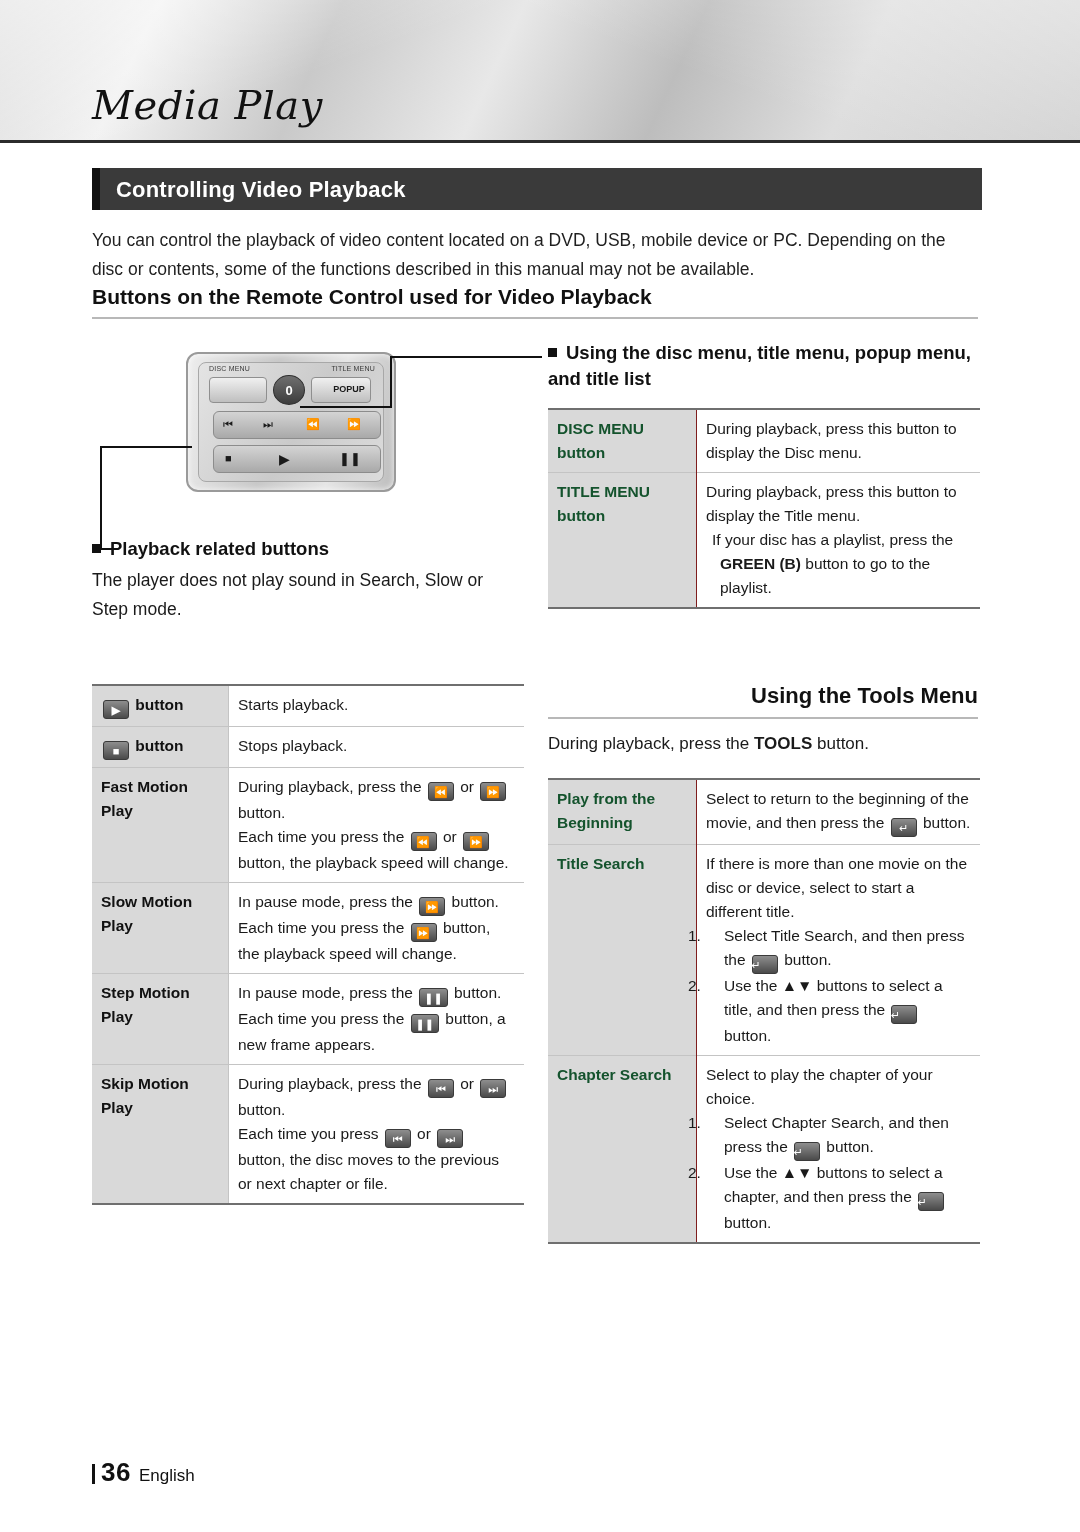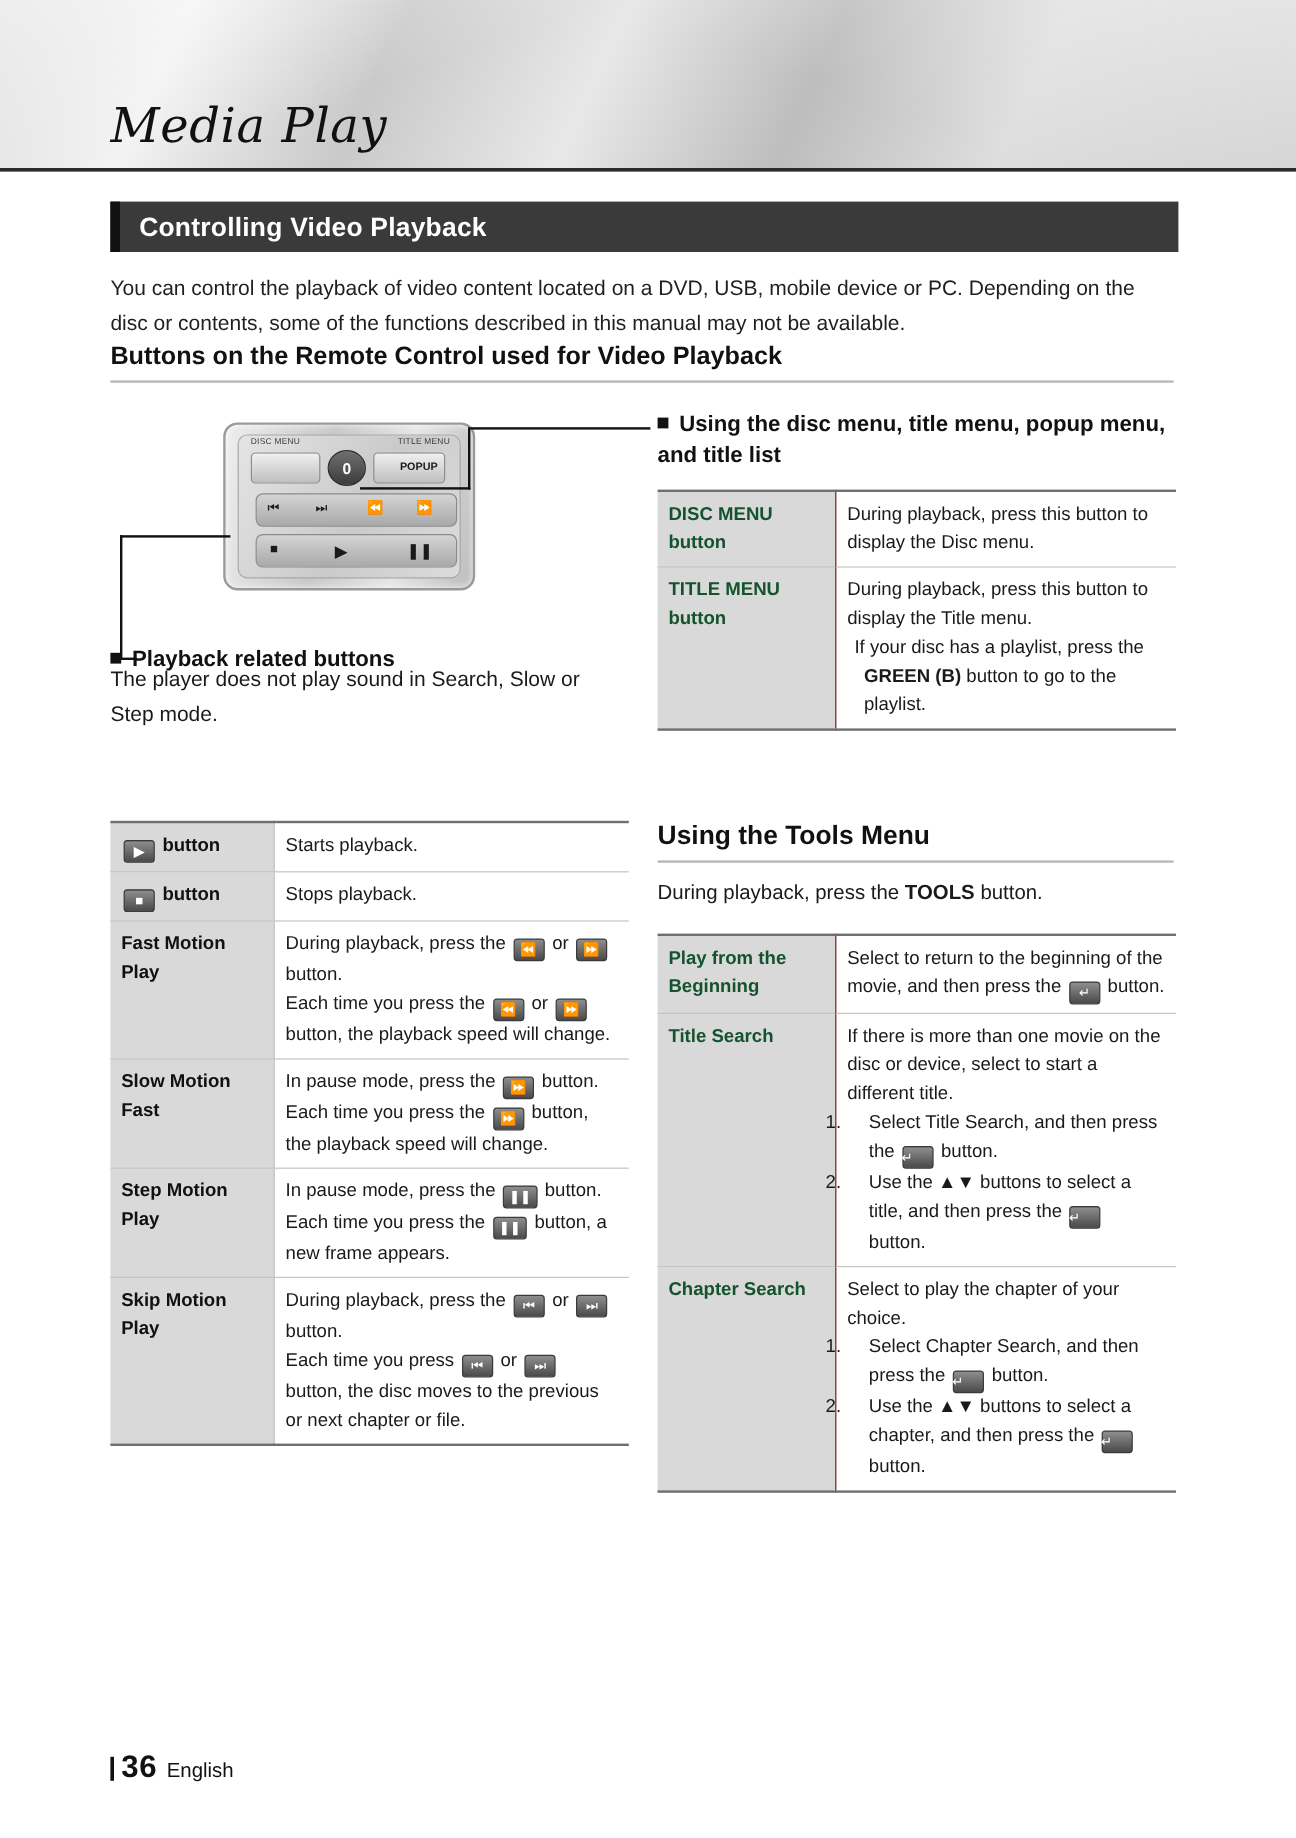--- a/index.html
+++ b/index.html
@@ -169,21 +169,21 @@
     width: 9px; height: 9px;
     background: #111;
     margin-right: 9px;
     vertical-align: 2px;
   }
 
   
   .ltext {
     position: absolute;
     left: 92px;
-    top: 552px;
+    top: 566px;
     width: 430px;
     font-size: 17.5px;
     line-height: 29px;
   }
   .ltext .dot {
     display: inline-block;
     width: 6px; height: 6px;
     background: #111;
     border-radius: 50%;
     margin: 0 8px 3px 0;
@@ -264,20 +264,21 @@
   .tools-head {
     position: absolute;
     left: 548px;
     top: 683px;
     width: 430px;
     font-size: 22px;
     font-weight: bold;
     color: #111;
     padding-bottom: 8px;
     border-bottom: 2px solid #b8b8b8;
+    text-align: right;
   }
   .tools-line {
     position: absolute;
     left: 548px;
     top: 730px;
     width: 430px;
     font-size: 17px;
     line-height: 27px;
   }
 
@@ -386,21 +387,21 @@
         <span class="cap">⏪</span> or
         <span class="cap">⏩</span> button.</div>
       <div>Each time you press the
         <span class="cap">⏪</span> or
         <span class="cap">⏩</span> button, the playback speed will change.</div>
     </td>
   </tr>
 
   <tr>
     <td class="k">
-      <span>Slow Motion Fast</span>
+      <span>Slow Motion Play</span>
     </td>
     <td class="v">
       <div>In pause mode, press the
         <span class="cap">⏩</span> button.</div>
       <div>Each time you press the
         <span class="cap">⏩</span> button, the playback speed will change.</div>
     </td>
   </tr>
 
   <tr>

